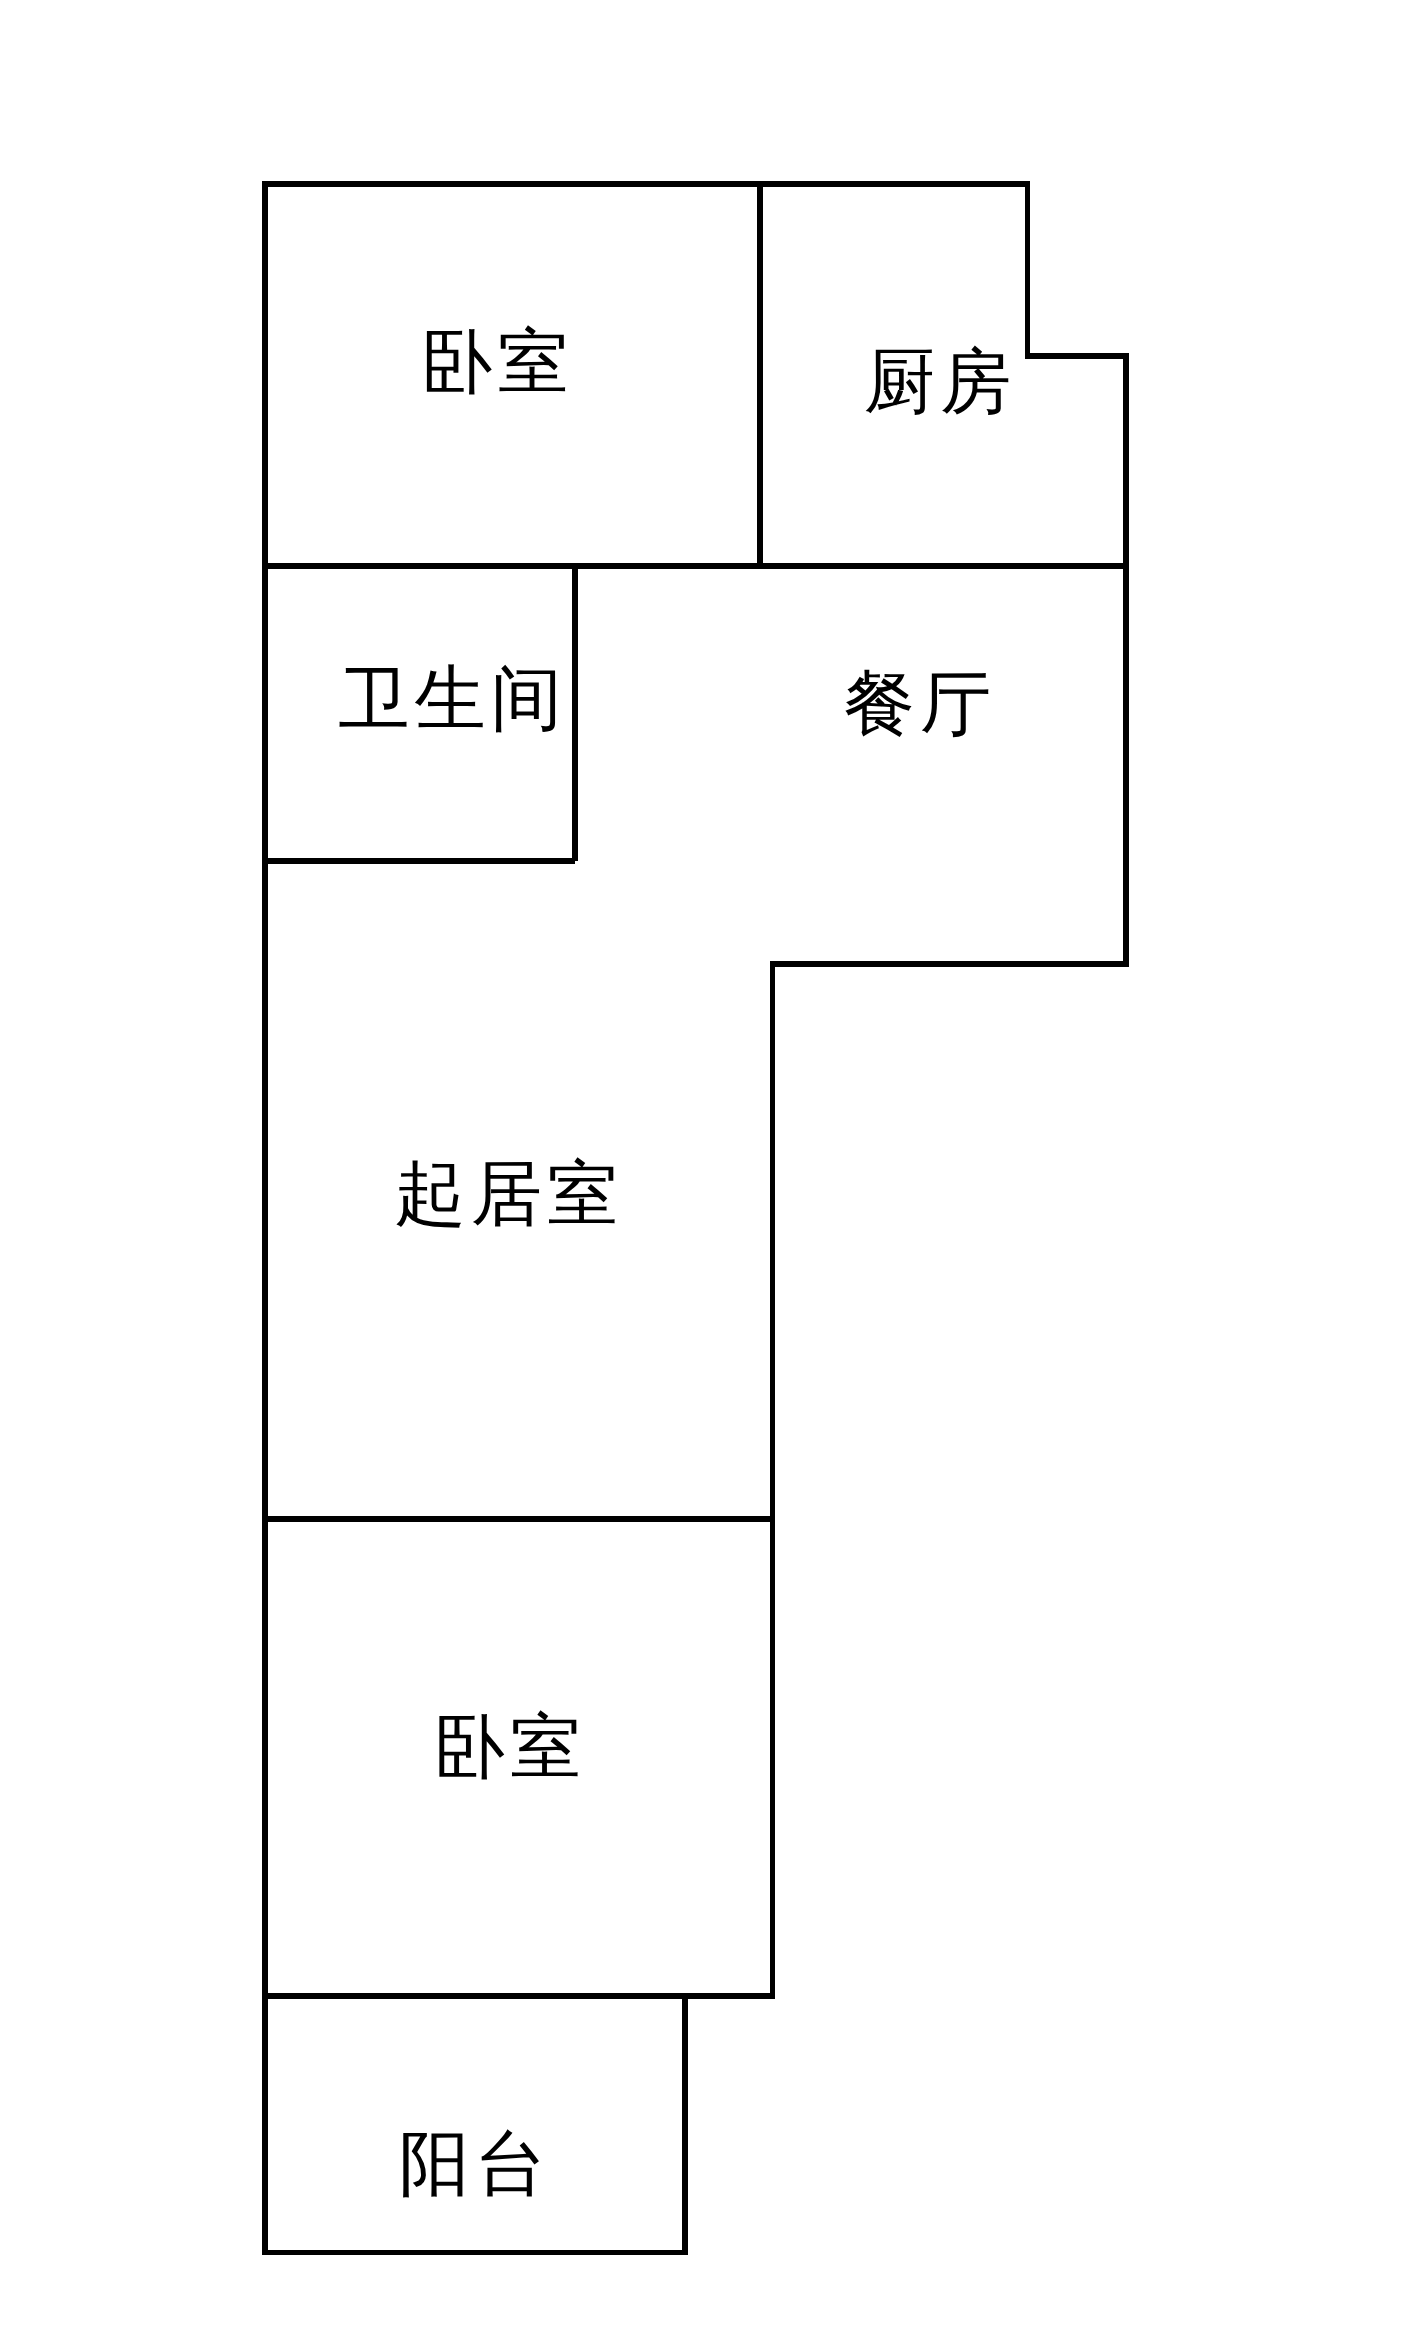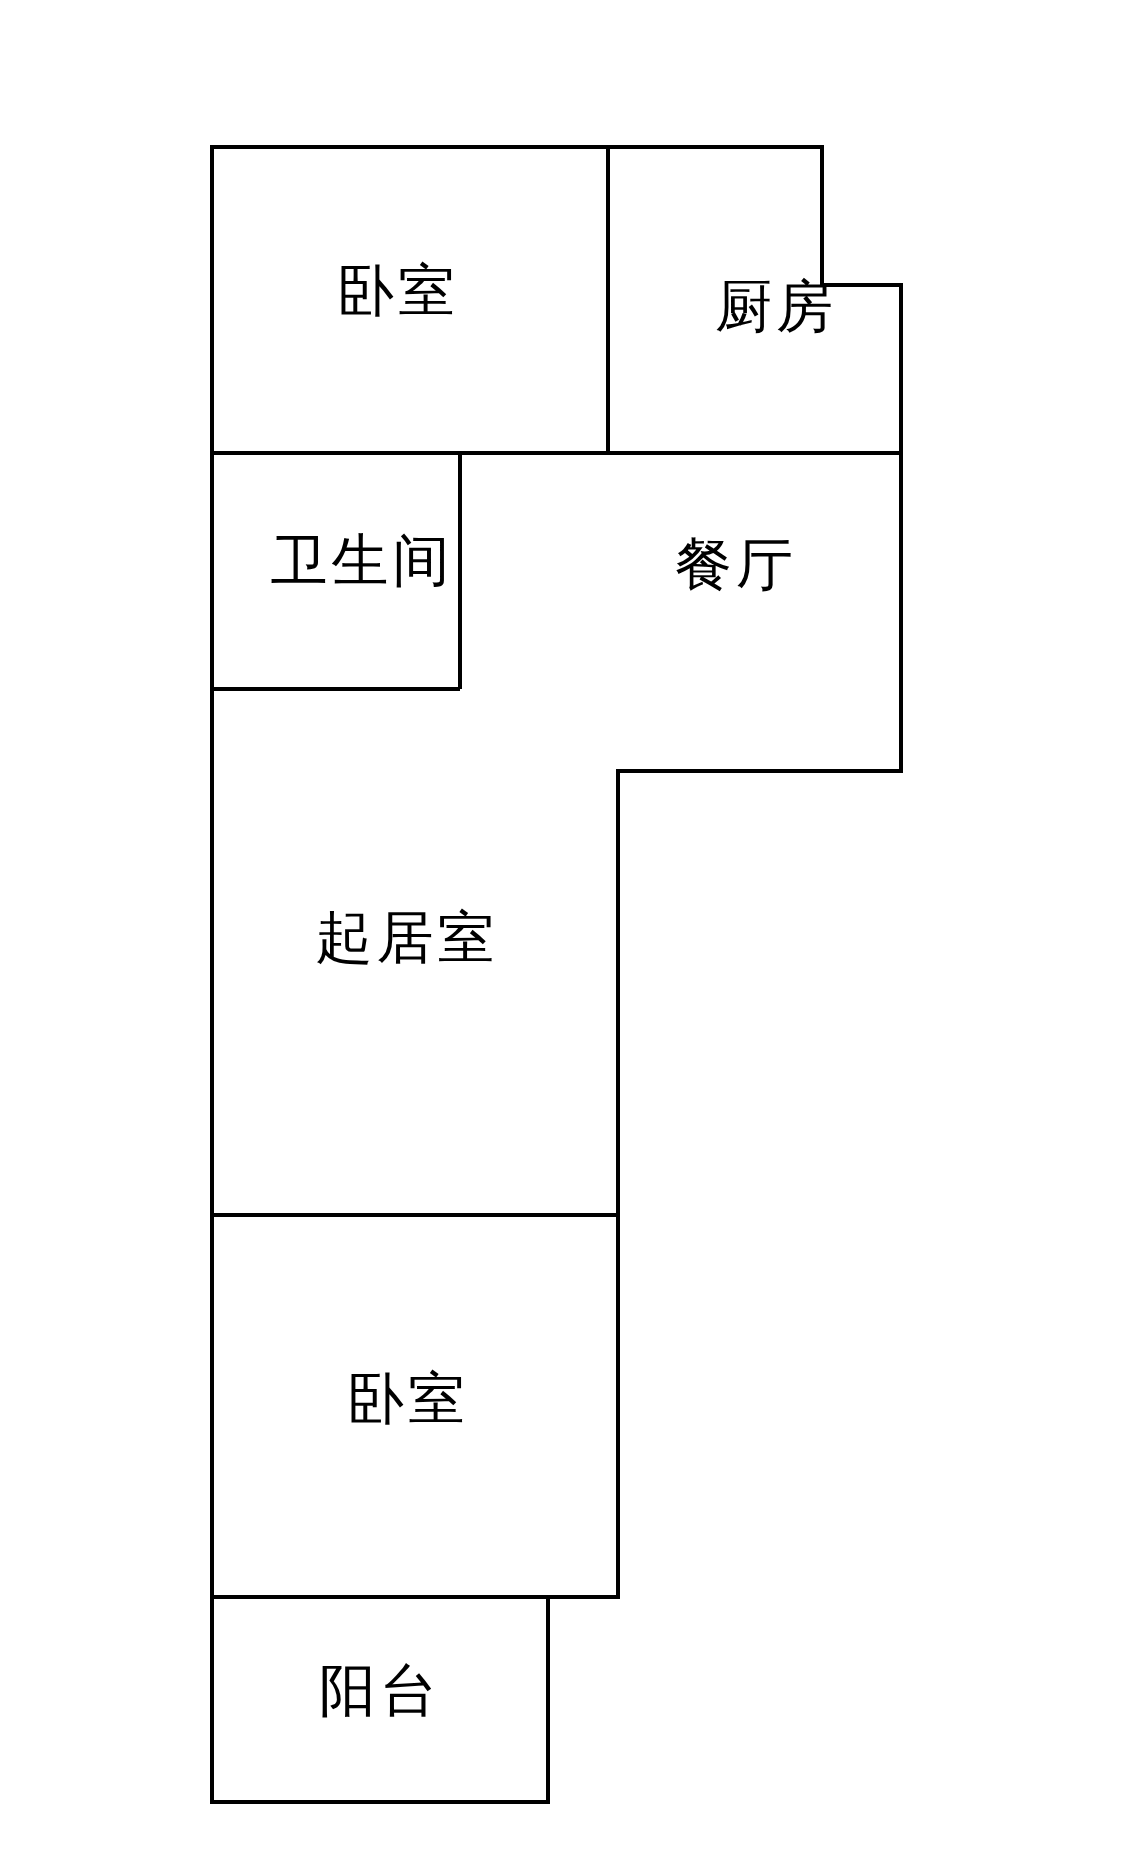--- a/index.html
+++ b/index.html
@@ -33,26 +33,26 @@
     position: absolute;
     transform: translate(-50%, -50%);
     color: #000000;
     font-size: 57px;
     letter-spacing: 4px;
     line-height: 1;
     white-space: nowrap;
     font-weight: 500;
   }
   .lbl-bedroom-top  { left: 398px; top: 250px; }
-  .lbl-kitchen      { left: 776px; top: 266px; }
+  .lbl-kitchen      { left: 752px; top: 266px; }
   .lbl-bathroom     { left: 362px; top: 520px; }
   .lbl-dining       { left: 736px; top: 524px; }
-  .lbl-living       { left: 407px; top: 897px; }
+  .lbl-living       { left: 407px; top: 916px; }
   .lbl-bedroom-low  { left: 408px; top: 1358px; }
-  .lbl-balcony      { left: 380px; top: 1650px; }
+  .lbl-balcony      { left: 380px; top: 1692px; }
 </style>
 </head>
 <body>
 
 <div class="plan-page">
 
   <svg class="walls-svg" viewBox="0 0 1125 1862" xmlns="http://www.w3.org/2000/svg">
 
     <path d="M 212 107 H 822 V 245 H 901 V 731 H 618 V 1557 H 548 V 1762 H 212 Z"></path>
 

